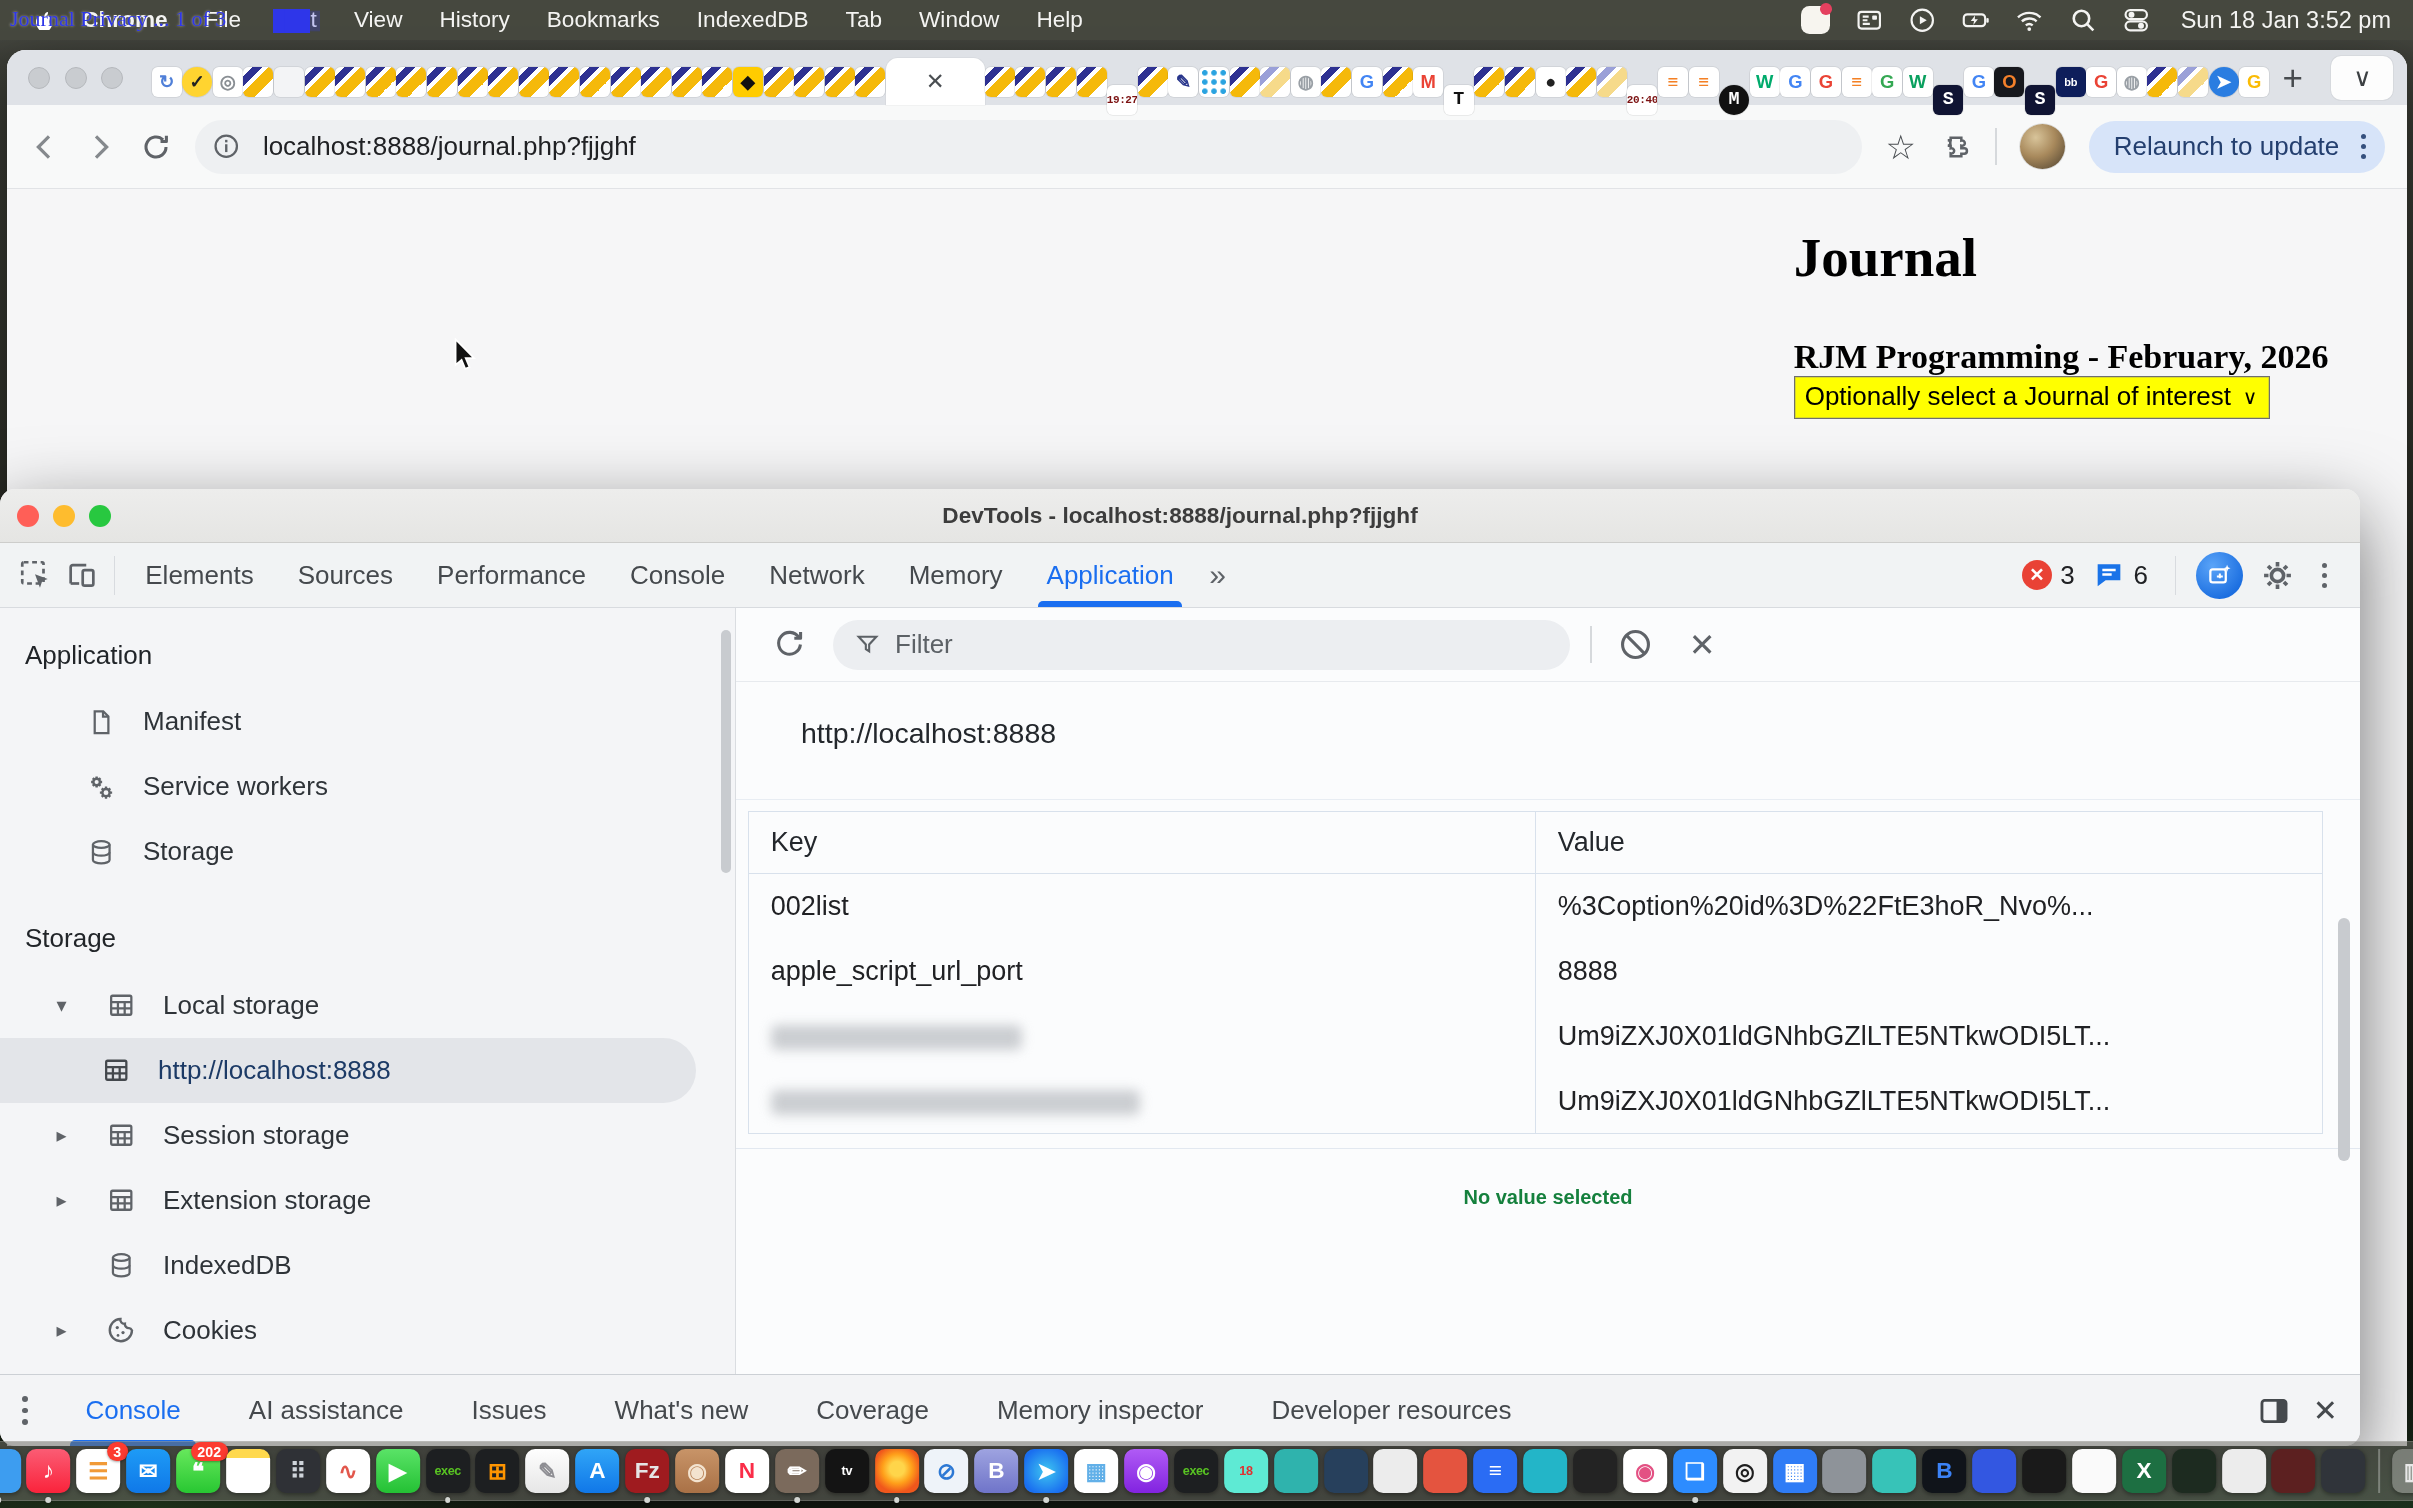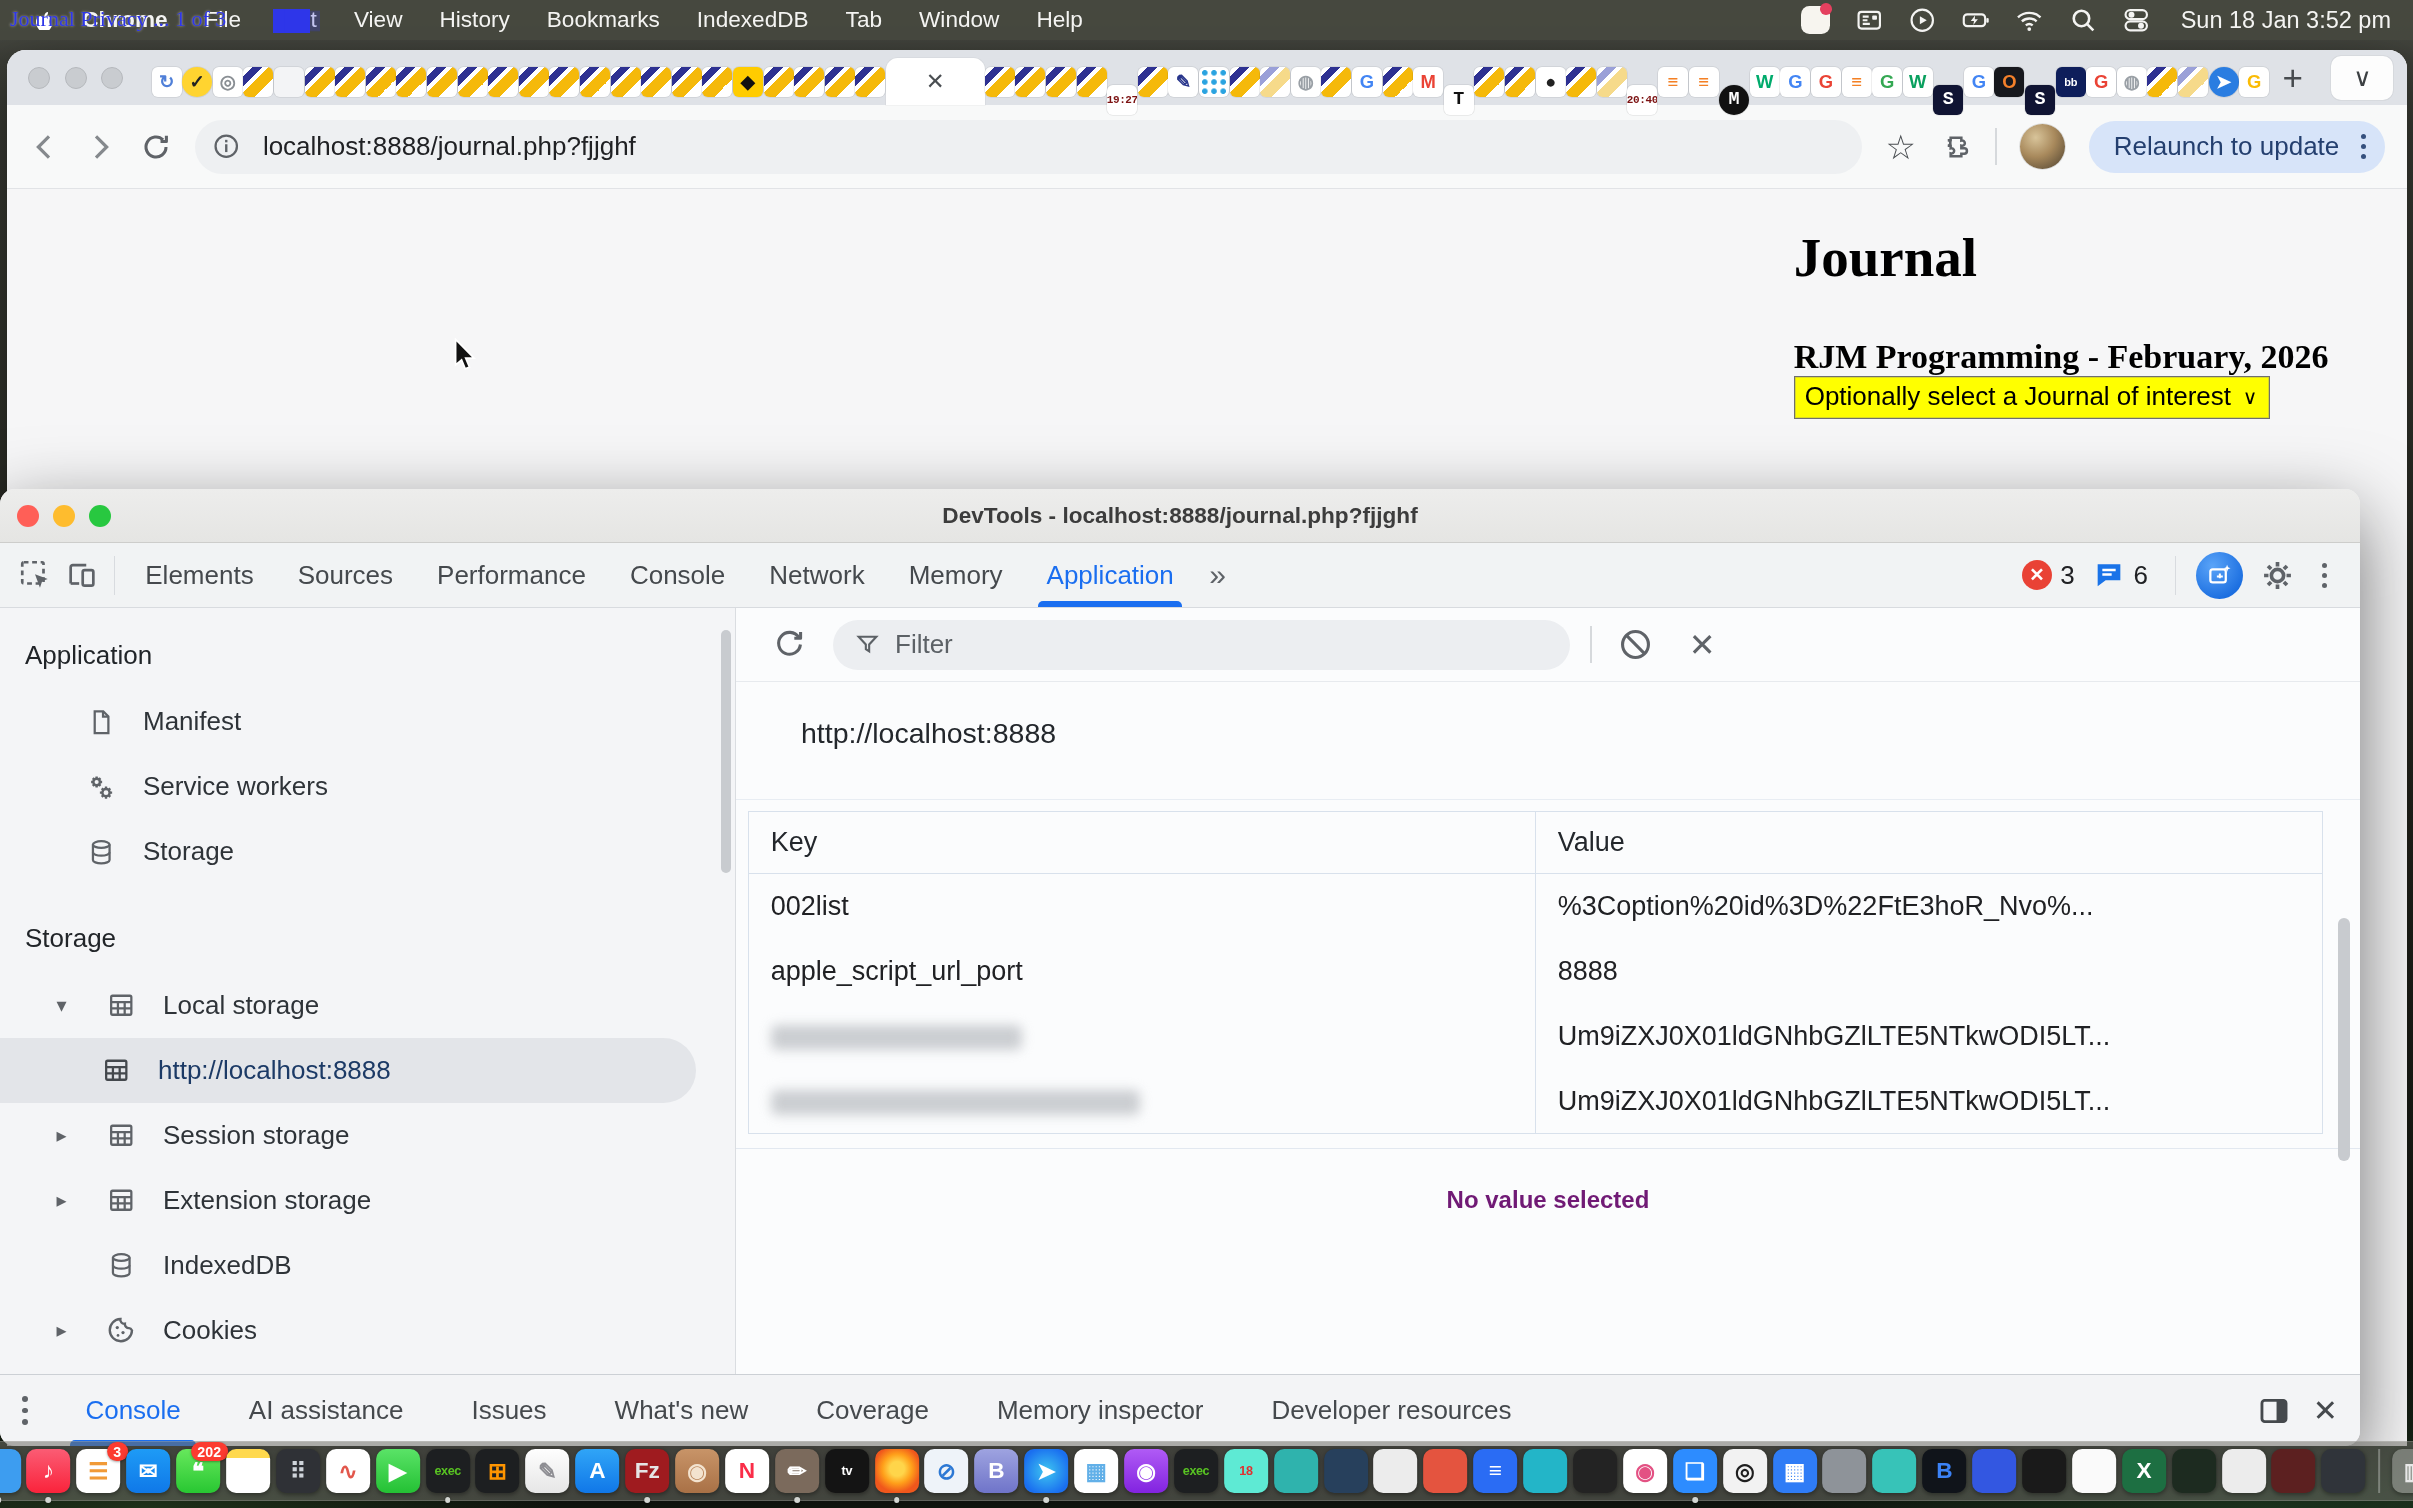--- a/index.html
+++ b/index.html
@@ -133,21 +133,21 @@
   .origin { margin:35px 0 0 65px; font-size:28.5px; font-weight:500; color:#23272c; }
   .tbl-rule { height:0.8px; background:#e8edf3; margin-top:49px; }
   .kvtable { margin:11.7px 37px 0 11.7px; border:1.3px solid #d8e1ec; border-collapse:collapse; width:calc(100% - 49px); table-layout:fixed; }
   .kvtable th { text-align:left; font-weight:400; font-size:27px; color:#23272c; height:62px; padding:0 0 0 22px;
     border-bottom:1.3px solid #d8e1ec; }
   .kvtable th + th, .kvtable td + td { border-left:1.3px solid #d8e1ec; }
   .kvtable td { font-size:27px; color:#202124; height:65px; padding:0 8.4px 0 22px; white-space:nowrap; overflow:hidden; }
   .blurblob { display:inline-block; height:25px; border-radius:5.9px; background:#c3c6ca; filter:blur(5.9px); opacity:.85; vertical-align:middle; }
   .blob1 { width:251px; } .blob2 { width:369px; }
   .empty { border-top:0.8px solid #e2e8f0; margin-top:13.4px; text-align:center; padding-top:37px; }
-  .empty-title { font-size:24px; font-weight:700; color:#701a75; }
+  .empty-title { font-size:20px; font-weight:700; color:#15803d; }
   .empty-hint { font-size:27px; color:#3f4449; margin-top:30px; }
   .main-scroll { position:absolute; right:10px; top:310px; width:11.7px; height:243px; background:#c8cbcf; border-radius:5.9px; }
 
   .dt-drawer { height:72px; flex:none; background:#f3f4f6; border-top:0.8px solid #ccd0d5;
     display:flex; align-items:center; padding:0 22px; }
   .drawer-kebab { color:#5f6368; margin-right:23.5px; display:flex; flex-direction:column; gap:5.9px; }
   .drawer-kebab i { width:5.9px; height:5.9px; border-radius:50%; background:currentColor; }
   .dr-tablist { display:flex; align-items:stretch; height:100%; }
   .dr-tab { display:flex; align-items:center; padding:0 34px; font-size:26px; color:#45494d; position:relative; white-space:nowrap; }
   .dr-tab.active { color:#1a6ef0; }

